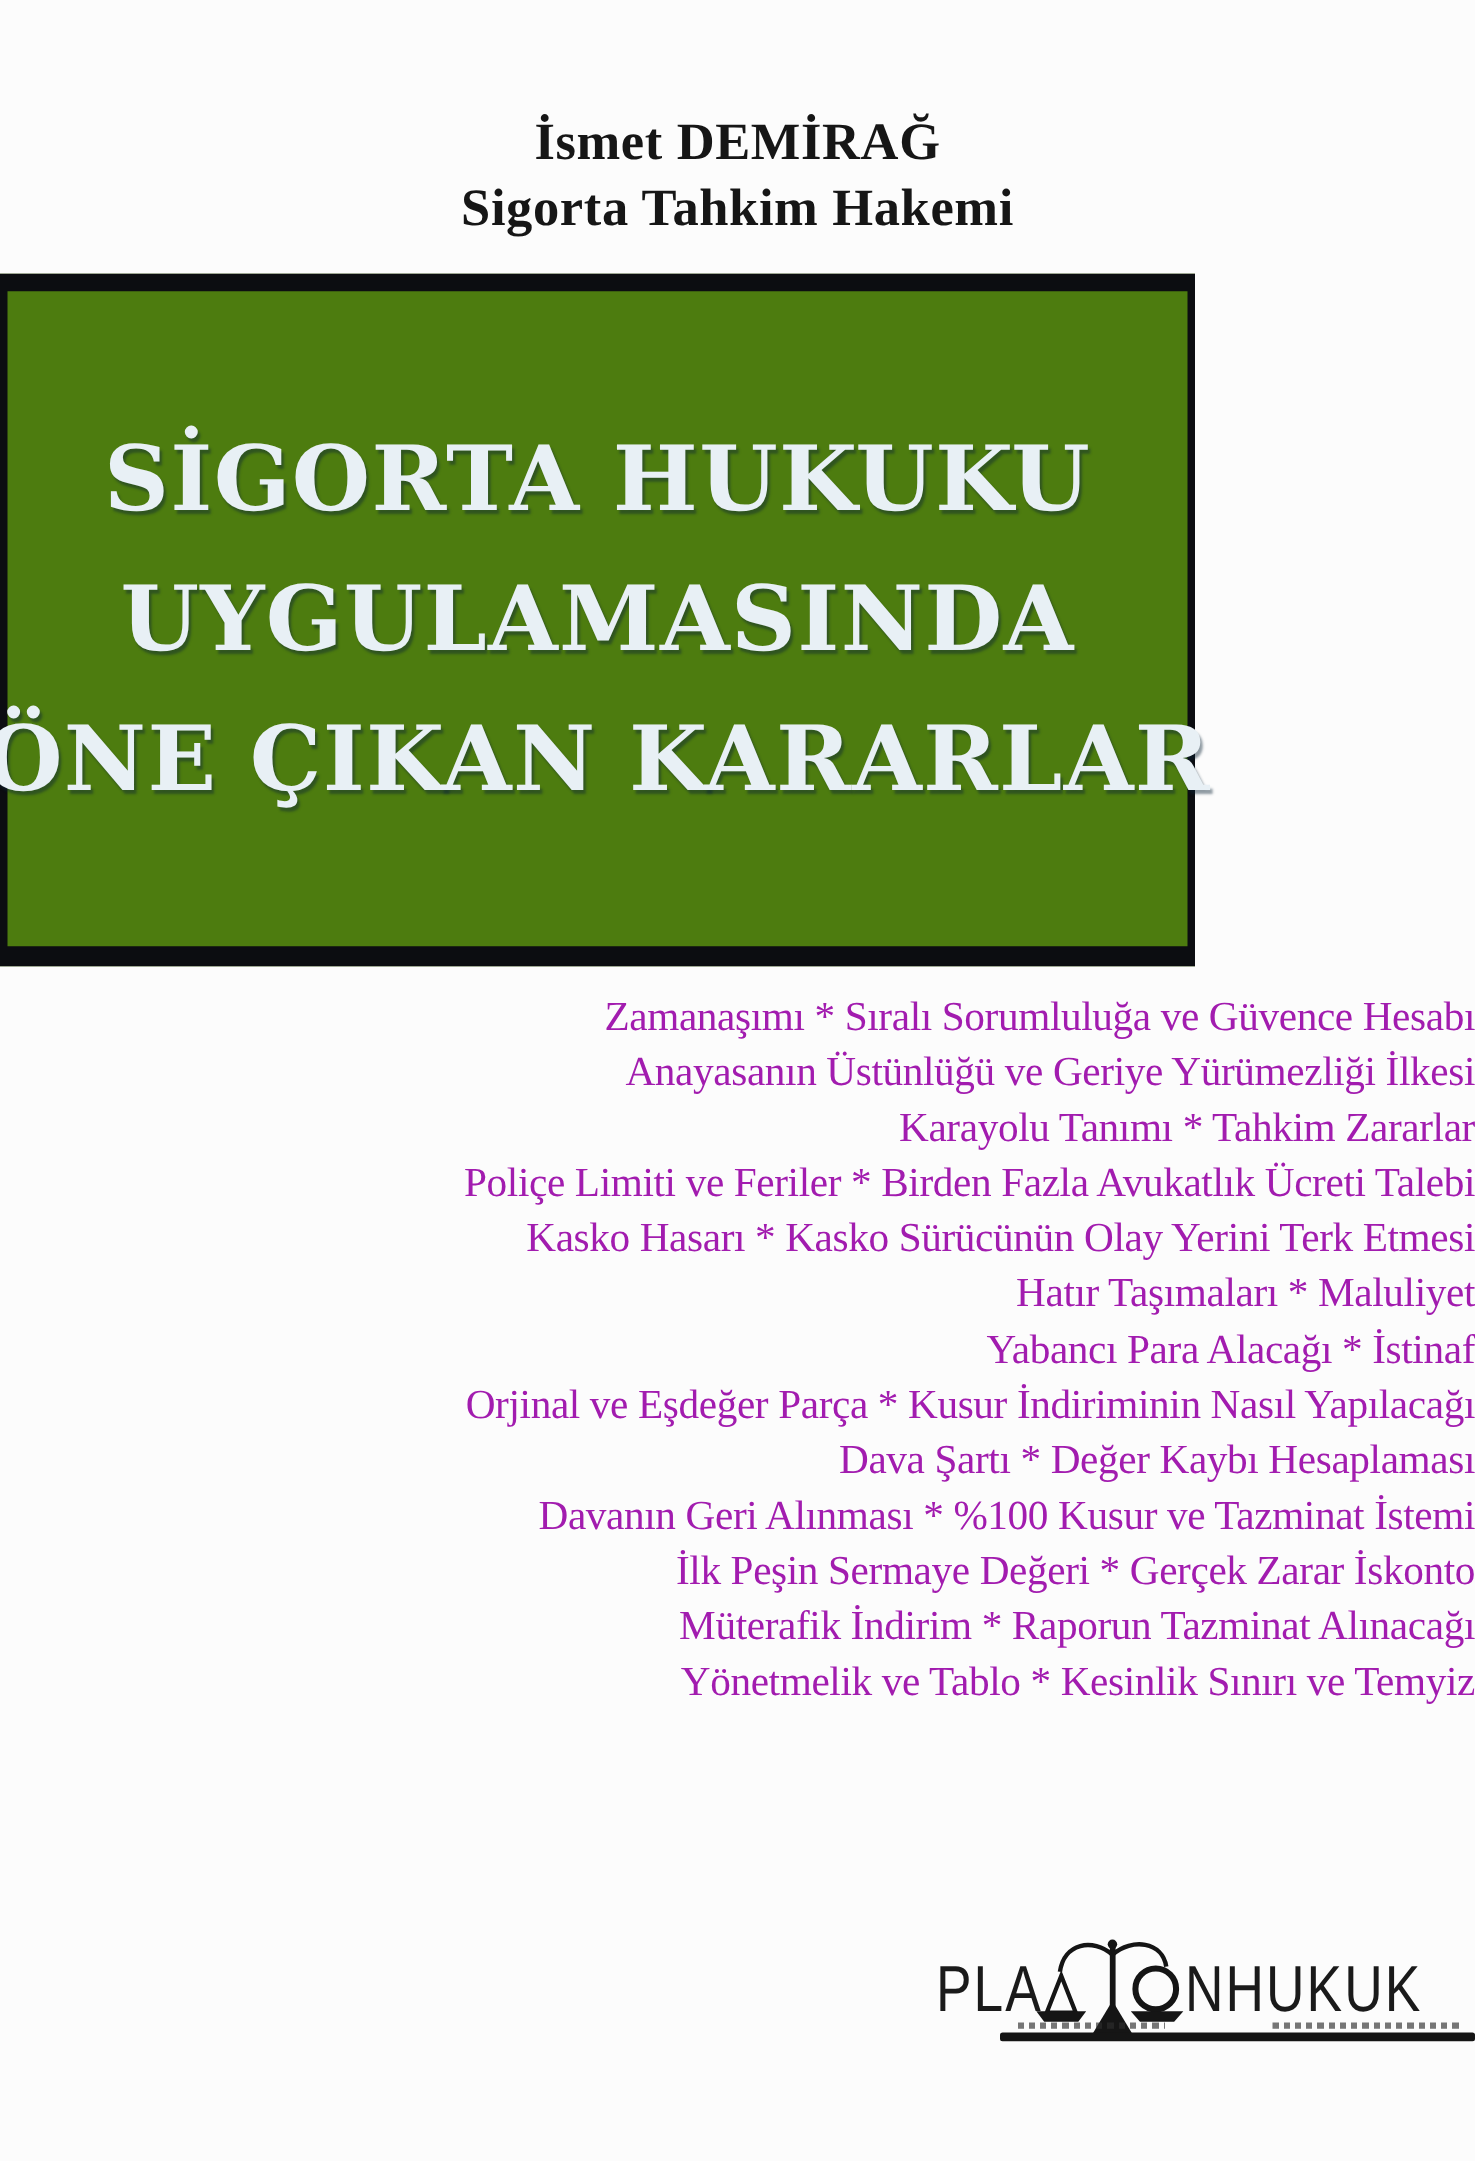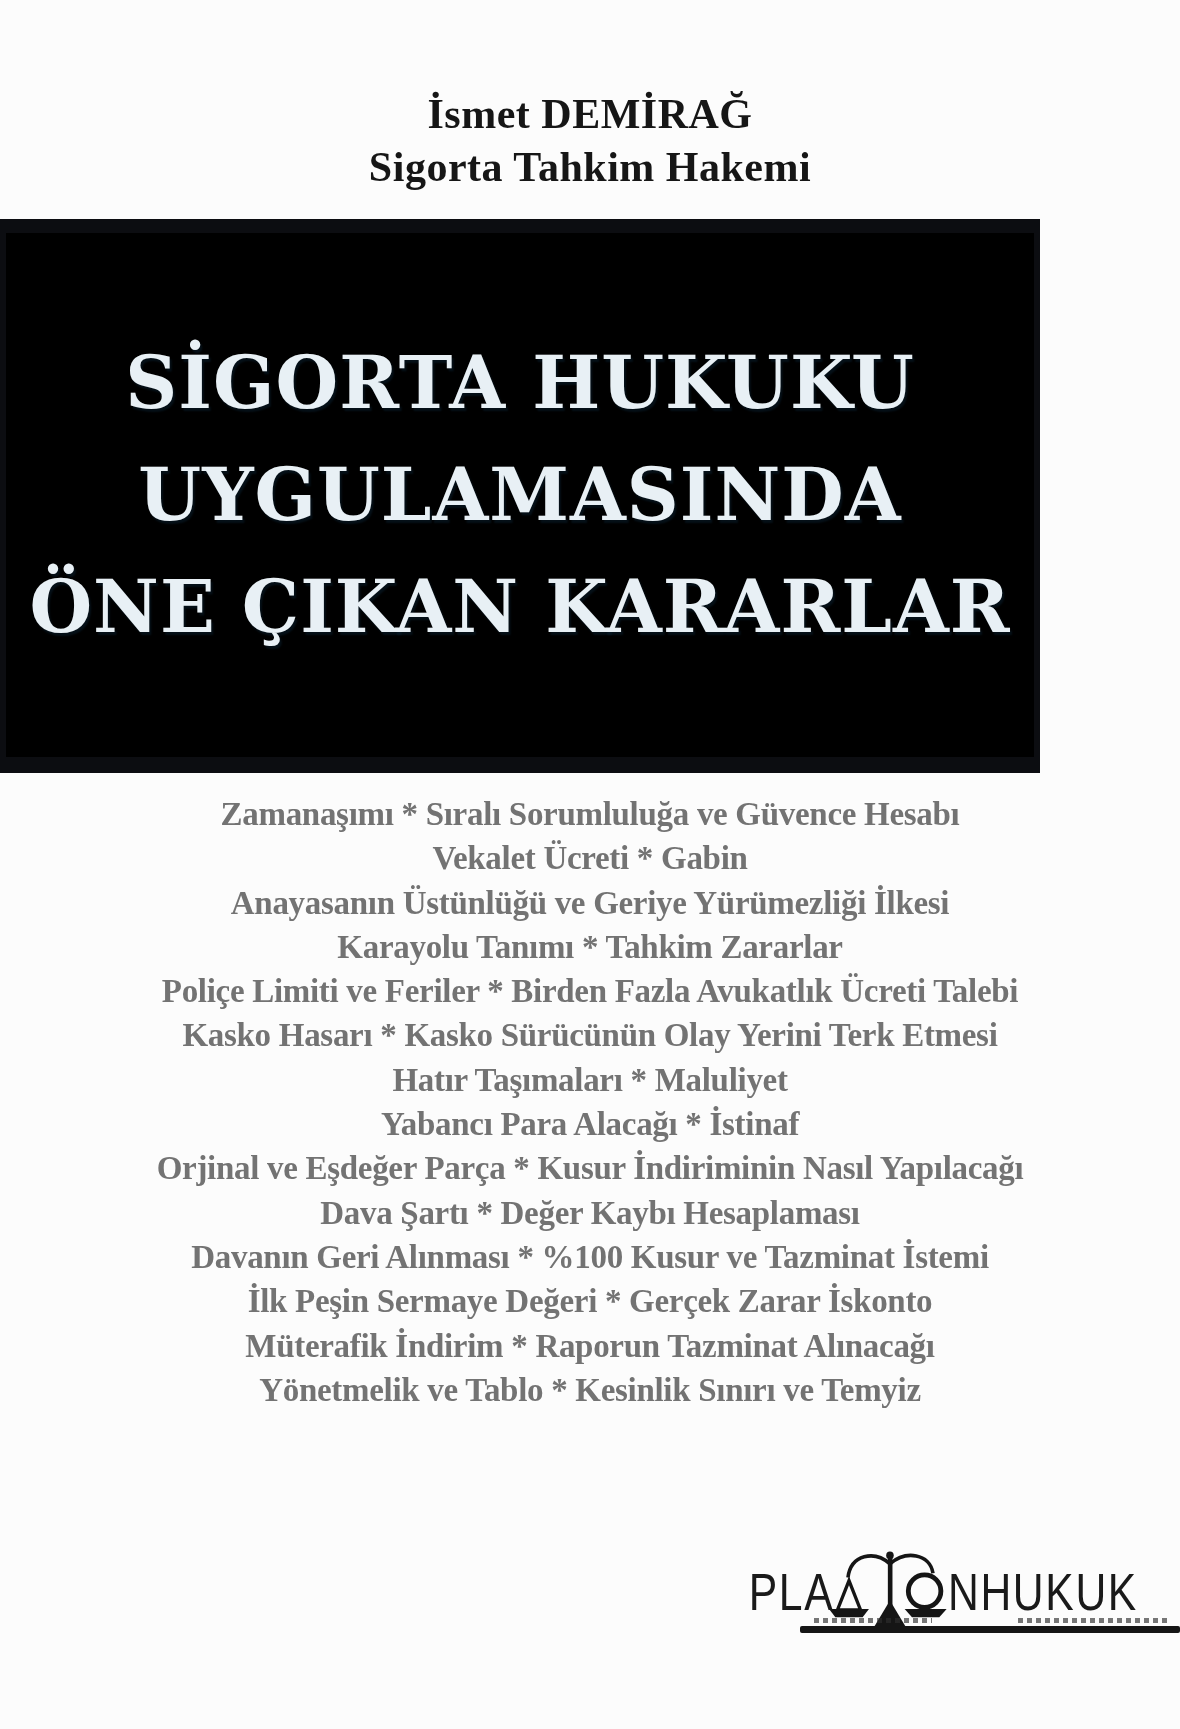--- a/index.html
+++ b/index.html
@@ -22,23 +22,23 @@
     color: #161616;
     font-weight: bold;
     line-height: 53px;
     font-size: 42px;
     letter-spacing: 0.5px;
   }
 
   
   .banner {
     position: absolute; top: 219px; left: 0;
-    width: 1040px; height: 554px;
+    width: 956px; height: 554px;
     box-sizing: border-box;
-    background: #000000;
+    background: #4d7c0f;
     border-top: 14px solid #0c0d11;
     border-bottom: 16px solid #0c0d11;
     border-left: 6px solid #0c0d11;
     border-right: 6px solid #0c0d11;
     display: flex; flex-direction: column;
     justify-content: center; align-items: center;
   }
   .banner .title-line {
     font-family: "DejaVu Serif", serif;
     font-weight: bold;
@@ -46,23 +46,23 @@
     line-height: 112px;
     color: #e8f0f5;
     letter-spacing: 1px;
     white-space: nowrap;
     text-shadow: 2px 3px 2px rgba(12,35,54,0.45);
   }
 
   
   .topics {
     position: absolute; top: 792px; left: 0; width: 100%;
-    text-align: center;
-    color: #737373;
-    font-weight: bold;
+    text-align: right;
+    color: #a21caf;
+    font-weight: normal;
     font-size: 33px;
     line-height: 44.3px;
     letter-spacing: -0.3px;
   }
   .topics .topic-line { white-space: nowrap; }
 
   
   .publisher {
     position: absolute; top: 1548px; left: 0; width: 100%;
     display: flex; flex-direction: column; align-items: flex-end;
@@ -110,21 +110,20 @@
   </div>
 
   <div class="banner">
     <div class="title-line">SİGORTA HUKUKU</div>
     <div class="title-line">UYGULAMASINDA</div>
     <div class="title-line">ÖNE ÇIKAN KARARLAR</div>
   </div>
 
   <div class="topics">
     <div class="topic-line">Zamanaşımı * Sıralı Sorumluluğa ve Güvence Hesabı</div>
-    <div class="topic-line">Vekalet Ücreti * Gabin</div>
     <div class="topic-line">Anayasanın Üstünlüğü ve Geriye Yürümezliği İlkesi</div>
     <div class="topic-line">Karayolu Tanımı * Tahkim Zararlar</div>
     <div class="topic-line">Poliçe Limiti ve Feriler * Birden Fazla Avukatlık Ücreti Talebi</div>
     <div class="topic-line">Kasko Hasarı * Kasko Sürücünün Olay Yerini Terk Etmesi</div>
     <div class="topic-line">Hatır Taşımaları * Maluliyet</div>
     <div class="topic-line">Yabancı Para Alacağı * İstinaf</div>
     <div class="topic-line">Orjinal ve Eşdeğer Parça * Kusur İndiriminin Nasıl Yapılacağı</div>
     <div class="topic-line">Dava Şartı * Değer Kaybı Hesaplaması</div>
     <div class="topic-line">Davanın Geri Alınması * %100 Kusur ve Tazminat İstemi</div>
     <div class="topic-line">İlk Peşin Sermaye Değeri * Gerçek Zarar İskonto</div>

